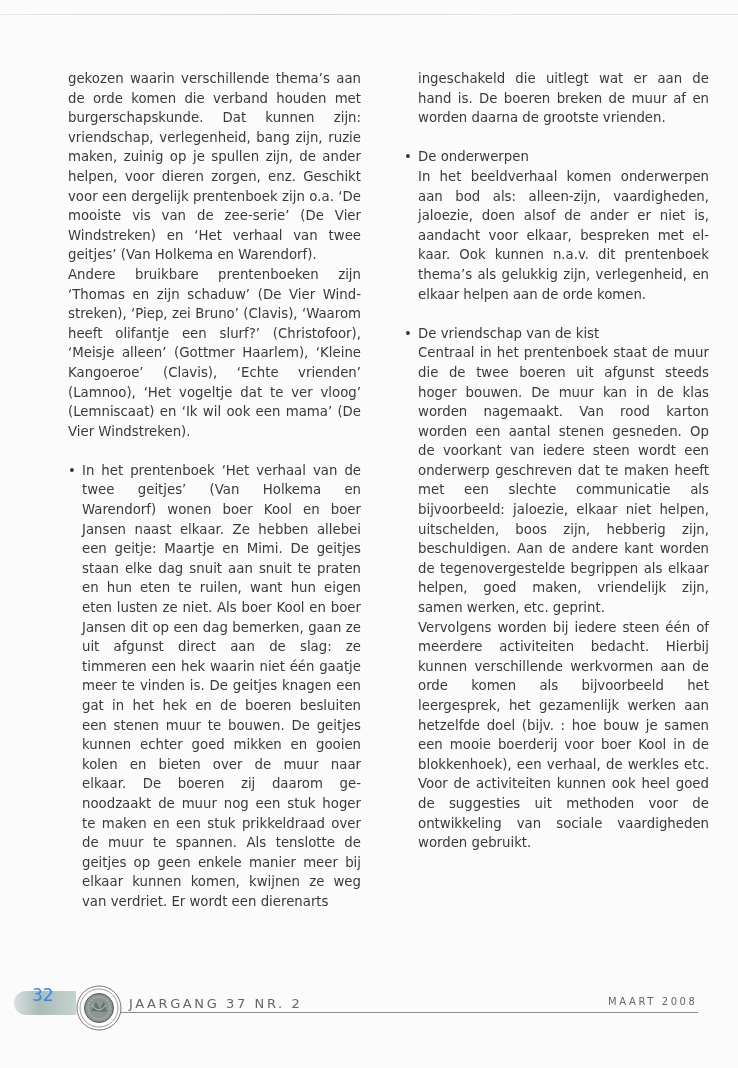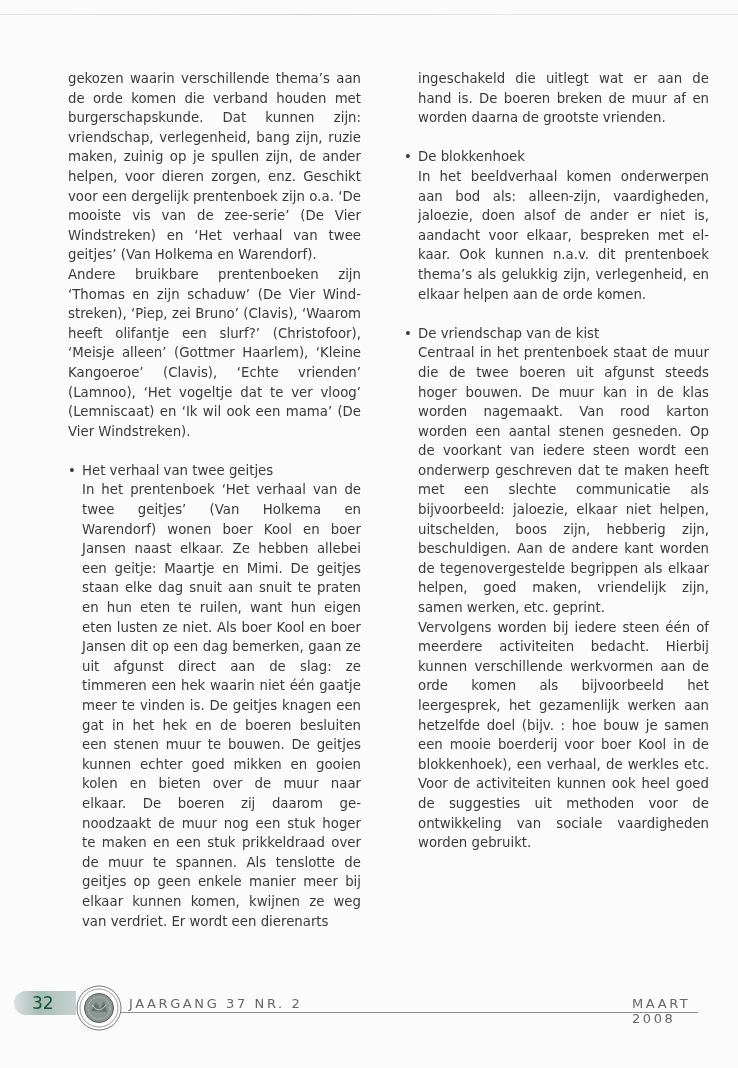--- a/index.html
+++ b/index.html
@@ -40,65 +40,64 @@
     .bullet-title { display: block; text-align: left; }
     .footer {
       position: absolute; left: 0; top: 985px; width: 738px; height: 48px;
     }
     .page-tab {
       position: absolute; left: 14px; top: 6px; width: 62px; height: 24px;
       background: linear-gradient(to right, #d9e1e0 0%, #a9bcb8 40%, #c6d3d0 100%);
       border-radius: 13px 0 0 13px;
     }
     .page-number {
-      position: absolute; left: 32px; top: 8px;
-      font-size: 17px; color: #14532d;
+      position: absolute; left: 32px; top: 0;
+      font-size: 17px; color: #3b82f6;
       font-family: "DejaVu Sans", sans-serif;
     }
     .logo {
       position: absolute; left: 76px; top: 0; width: 46px; height: 46px;
     }
     .footer-line {
       position: absolute; left: 116px; top: 27px; width: 582px; height: 1px;
       background: #8f8f8f;
     }
     .footer-left-text {
       position: absolute; left: 129px; top: 11px;
       font-size: 13px; letter-spacing: 2.6px; color: #666;
     }
     .footer-right-text {
-      position: absolute; left: 632px; top: 11px;
-      font-size: 13px; letter-spacing: 2.6px; color: #666;
+      position: absolute; left: 608px; top: 11px;
+      font-size: 10px; letter-spacing: 2.6px; color: #666;
     }
   </style>
 </head>
 <body>
 
 <div class="top-rule"></div>
 <div class="top-rule-right"></div>
 
 <div class="col col-left">
   <p>gekozen waarin verschillende thema’s aan de orde komen die verband houden met burgerschapskunde. Dat kunnen zijn: vriendschap, verlegenheid, bang zijn, ruzie maken, zuinig op je spullen zijn, de ander helpen, voor dieren zorgen, enz. Geschikt voor een dergelijk prentenboek zijn o.a. ‘De mooiste vis van de zee-serie’ (De Vier Windstreken) en ‘Het verhaal van twee geitjes’ (Van Holkema en Warendorf).</p>
   <p>Andere bruikbare prentenboeken zijn ‘Thomas en zijn schaduw’ (De Vier Wind­streken), ‘Piep, zei Bruno’ (Clavis), ‘Waarom heeft olifantje een slurf?’ (Christofoor), ‘Meisje alleen’ (Gottmer Haarlem), ‘Kleine Kangoeroe’ (Clavis), ‘Echte vrienden’ (Lamnoo), ‘Het vogeltje dat te ver vloog’ (Lemniscaat) en ‘Ik wil ook een mama’ (De Vier Windstreken).</p>
   <div class="gap"></div>
   <div class="bullet-item">
     <span class="bullet">•</span>
-    <span class="bullet-title">Het verhaal van twee geitjes</span>
     <p>In het prentenboek ‘Het verhaal van de twee geitjes’ (Van Holkema en Warendorf) wonen boer Kool en boer Jansen naast elkaar. Ze hebben allebei een geitje: Maartje en Mimi. De geitjes staan elke dag snuit aan snuit te praten en hun eten te ruilen, want hun eigen eten lusten ze niet. Als boer Kool en boer Jansen dit op een dag bemerken, gaan ze uit afgunst direct aan de slag: ze timmeren een hek waarin niet één gaatje meer te vinden is. De geitjes kna­gen een gat in het hek en de boeren besluiten een stenen muur te bouwen. De geitjes kunnen echter goed mikken en gooien kolen en bieten over de muur naar elkaar. De boeren zij daarom ge­noodzaakt de muur nog een stuk hoger te maken en een stuk prikkeldraad over de muur te spannen. Als tenslotte de geitjes op geen enkele manier meer bij elkaar kunnen komen, kwijnen ze weg van verdriet. Er wordt een dierenarts</p>
   </div>
 </div>
 
 <div class="col col-right">
   <div style="padding-left:14px">
     <p>ingeschakeld die uitlegt wat er aan de hand is. De boeren breken de muur af en worden daarna de grootste vrienden.</p>
   </div>
   <div class="gap"></div>
   <div class="bullet-item">
     <span class="bullet">•</span>
-    <span class="bullet-title">De blokkenhoek</span>
+    <span class="bullet-title">De onderwerpen</span>
     <p>In het beeldverhaal komen onderwer­pen aan bod als: alleen-zijn, vaardigheden, jaloezie, doen alsof de ander er niet is, aandacht voor elkaar, bespreken met el­kaar. Ook kunnen n.a.v. dit prentenboek thema’s als gelukkig zijn, verlegenheid, en elkaar helpen aan de orde komen.</p>
   </div>
   <div class="gap"></div>
   <div class="bullet-item">
     <span class="bullet">•</span>
     <span class="bullet-title">De vriendschap van de kist</span>
     <p>Centraal in het prentenboek staat de muur die de twee boeren uit afgunst steeds hoger bouwen. De muur kan in de klas worden nagemaakt. Van rood karton worden een aantal stenen ge­sneden. Op de voorkant van iedere steen wordt een onderwerp geschreven dat te maken heeft met een slechte commu­nicatie als bijvoorbeeld: jaloezie, elkaar niet helpen, uitschelden, boos zijn, heb­berig zijn, beschuldigen. Aan de andere kant worden de tegenovergestelde be­grippen als elkaar helpen, goed maken, vriendelijk zijn, samen werken, etc. ge­print.</p>
     <p>Vervolgens worden bij iedere steen één of meerdere activiteiten bedacht. Hierbij kunnen verschillende werkvormen aan de orde komen als bijvoorbeeld het leergesprek, het gezamenlijk werken aan hetzelfde doel (bijv. : hoe bouw je samen een mooie boerderij voor boer Kool in de blokkenhoek), een verhaal, de werkles etc. Voor de activiteiten kun­nen ook heel goed de suggesties uit me­thoden voor de ontwikkeling van sociale vaardigheden worden gebruikt.</p>
   </div>
 </div>

